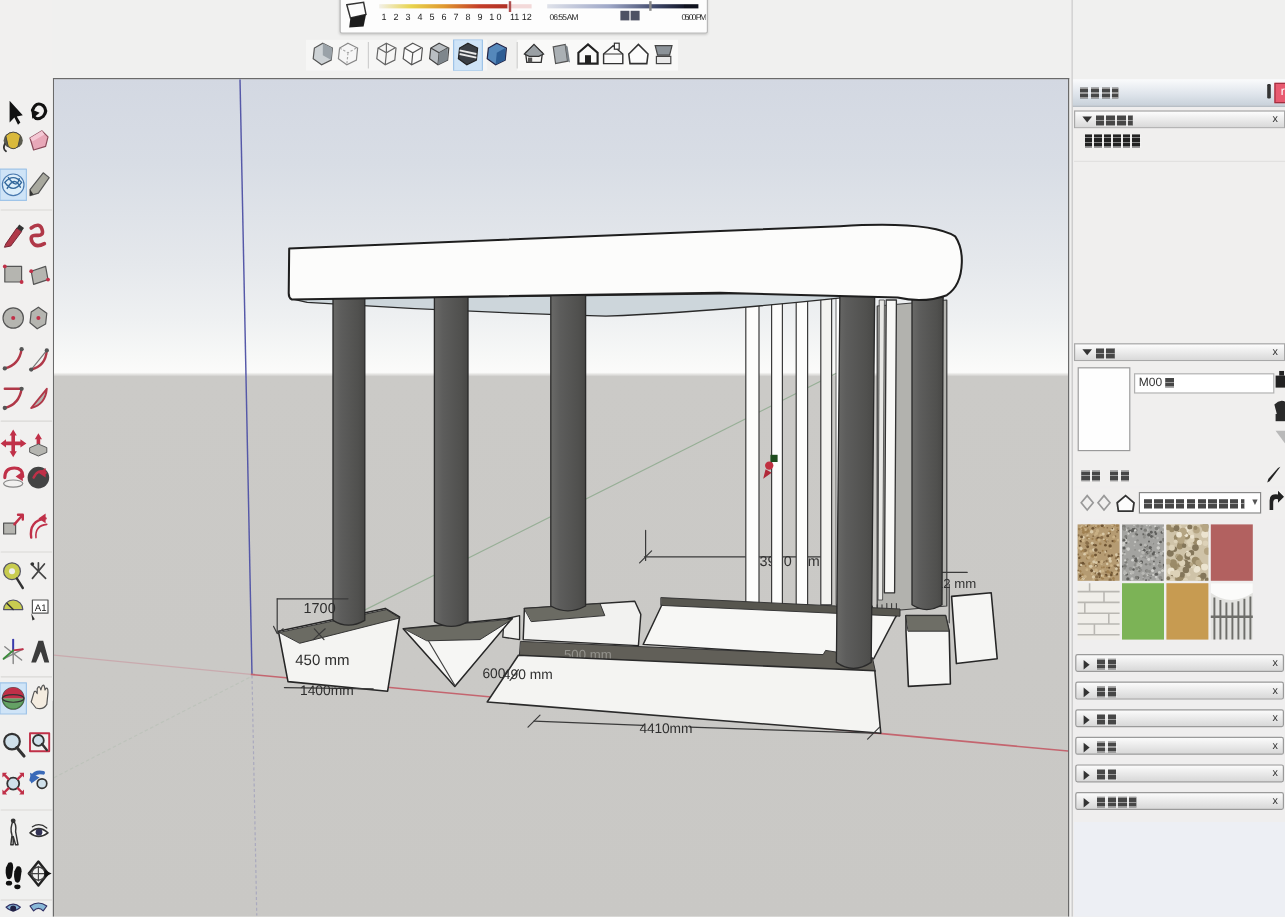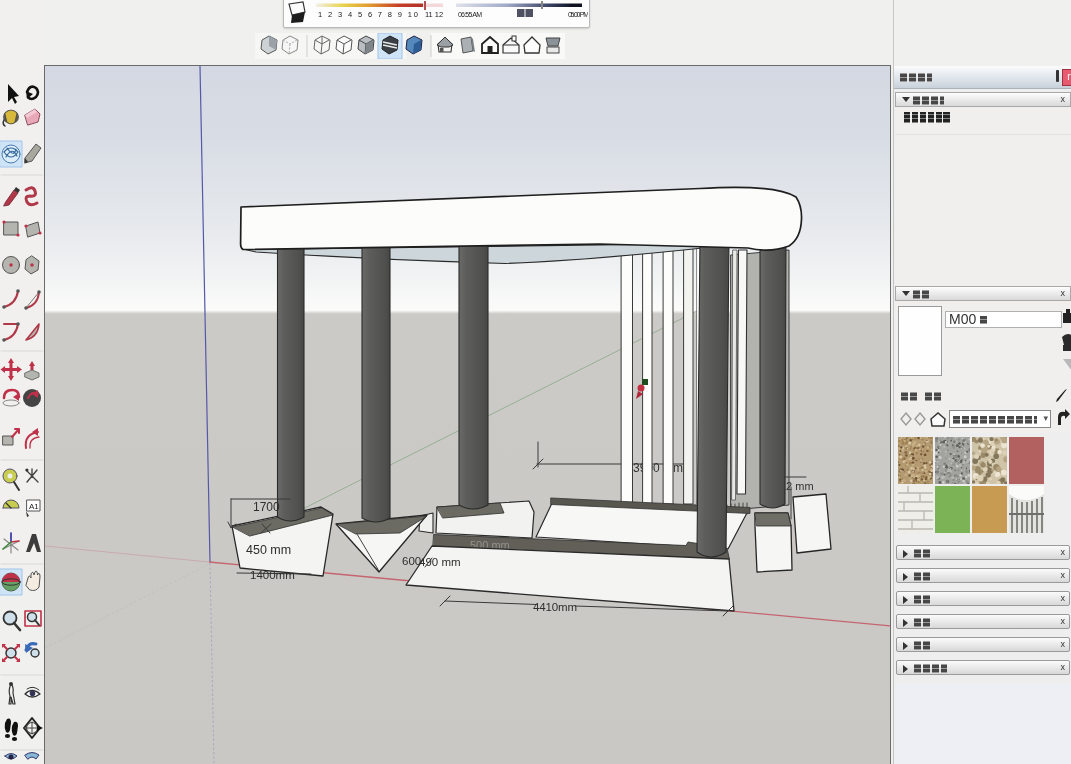--- a/index.html
+++ b/index.html
@@ -412,21 +412,21 @@
 
   <div class="abs" style="left:1px;top:286px;width:176px;height:15px;
        background:linear-gradient(180deg,#fdfdfd,#d9d9d9);border:1px solid #a8a8a8;box-sizing:border-box;">
     <span style="position:absolute;left:6px;top:4px;width:0;height:0;border-left:4px solid transparent;border-right:4px solid transparent;border-top:5px solid #333;"></span>
     <span class="zh" style="position:absolute;left:17px;top:3px;width:16px;"></span>
     <span style="position:absolute;right:5px;top:1px;font-size:9px;color:#333;">x</span>
   </div>
 
   <div class="abs" style="left:1px;top:301px;width:176px;height:86px;background:#f0efee;">
     <div style="position:absolute;left:3px;top:5px;width:42px;height:68px;background:#fefefe;border:1px solid #9a9a9a;"></div>
-    <div style="position:absolute;left:50px;top:10px;width:112px;height:15px;background:#fff;border:1px solid #b0b0b0;font-size:14px;color:#333;padding-left:3px;line-height:15px;">M00 <span class="zh" style="width:9px;height:8px;"></span></div>
+    <div style="position:absolute;left:50px;top:10px;width:112px;height:15px;background:#fff;border:1px solid #b0b0b0;font-size:10px;color:#333;padding-left:3px;line-height:15px;">M00 <span class="zh" style="width:9px;height:8px;"></span></div>
 
     <svg style="position:absolute;left:166px;top:8px" width="12" height="70" viewBox="0 0 12 70">
       <rect x="2" y="4" width="10" height="10" fill="#222"></rect>
         <rect x="5" y="0" width="4" height="4" fill="#222"></rect>
       <path d="M1 28 Q7 22 13 28 L11 36 Q7 39 3 36 Z" fill="#2a2a2a"></path>
       <rect x="2" y="36" width="9" height="6" fill="#2a2a2a"></rect>
       <path d="M2 50 L14 50 L14 66 Z" fill="#b9b9b9"></path>
     </svg>
   </div>
 

